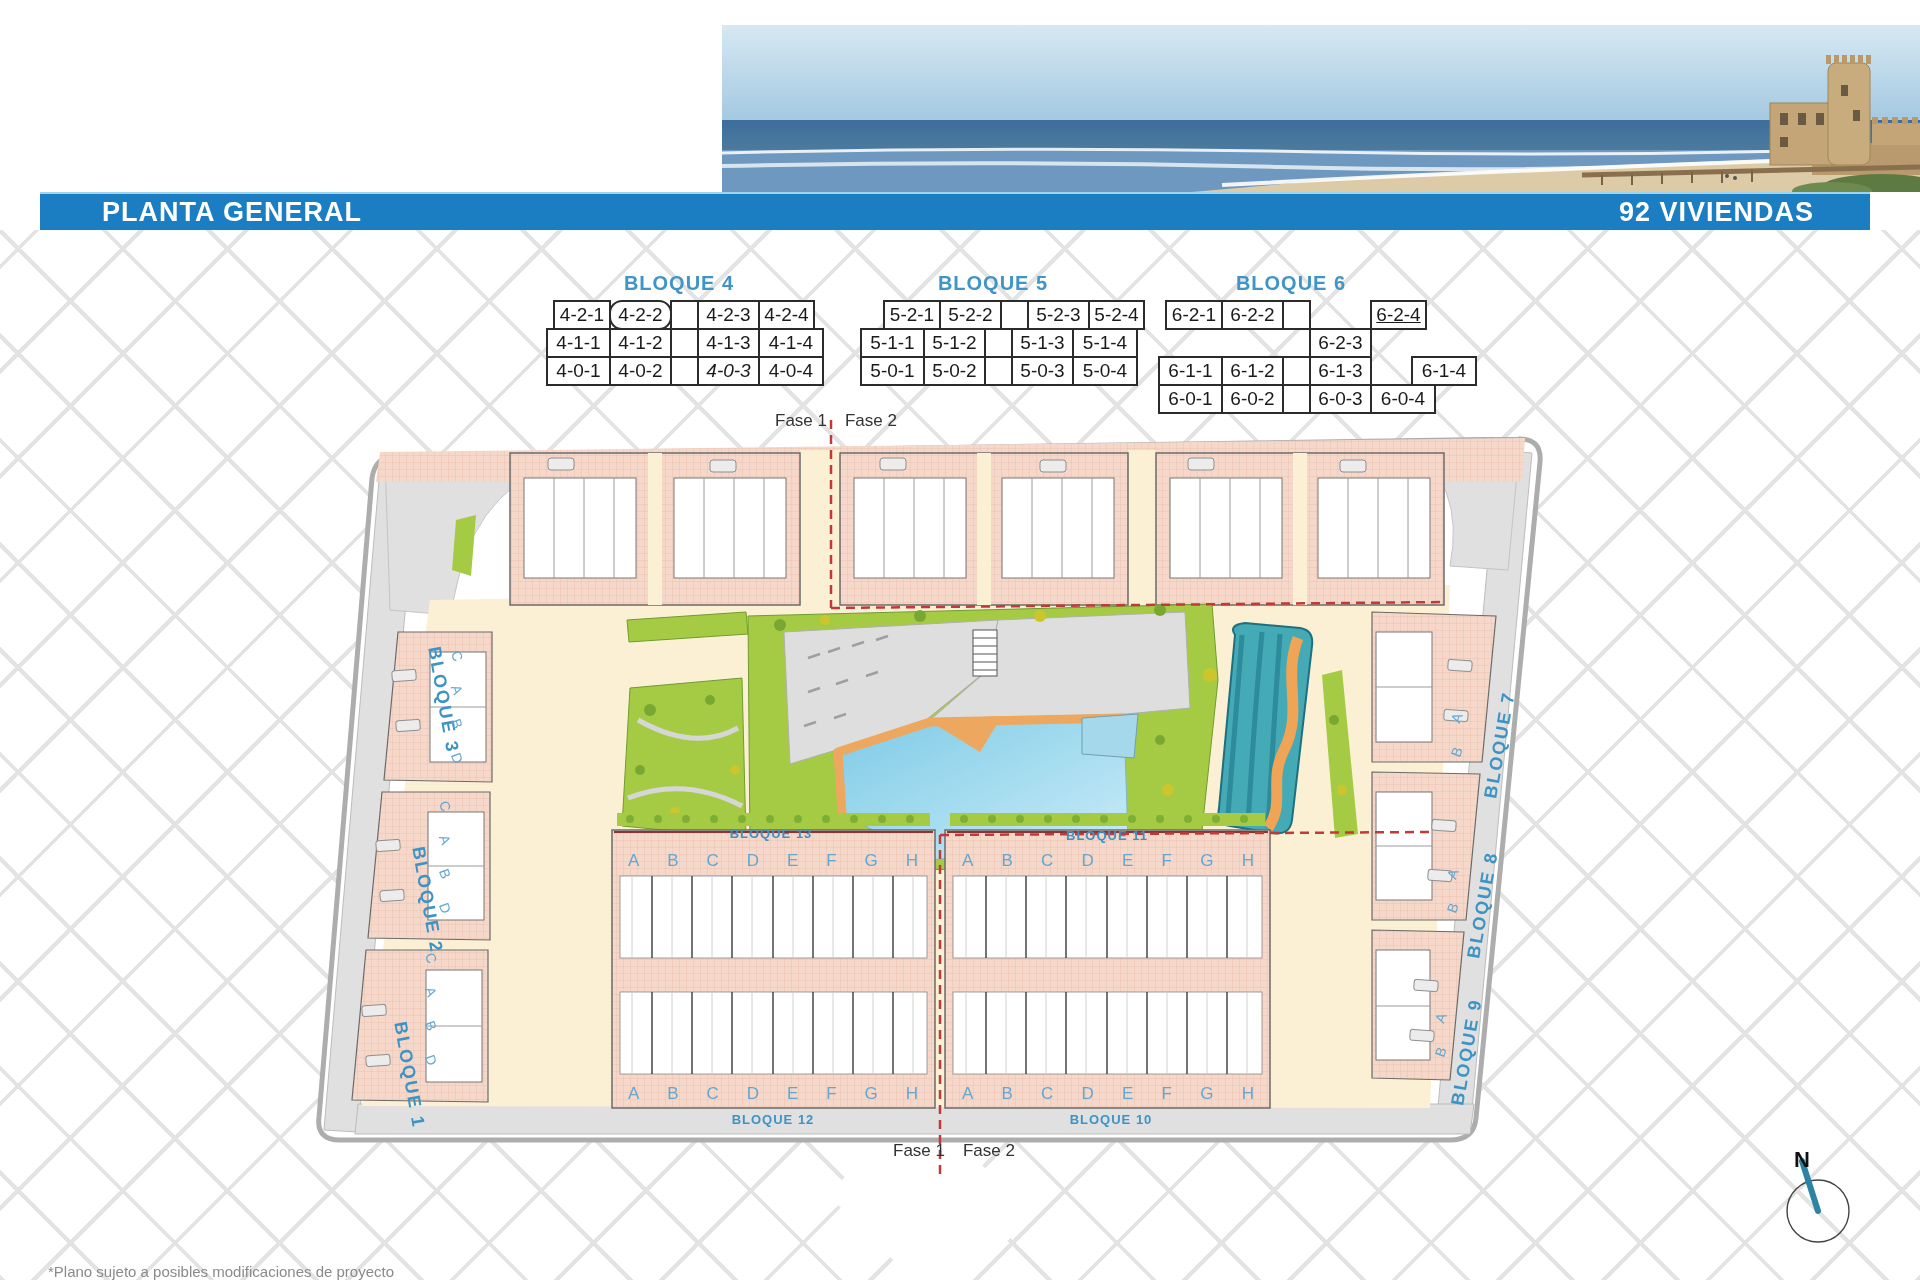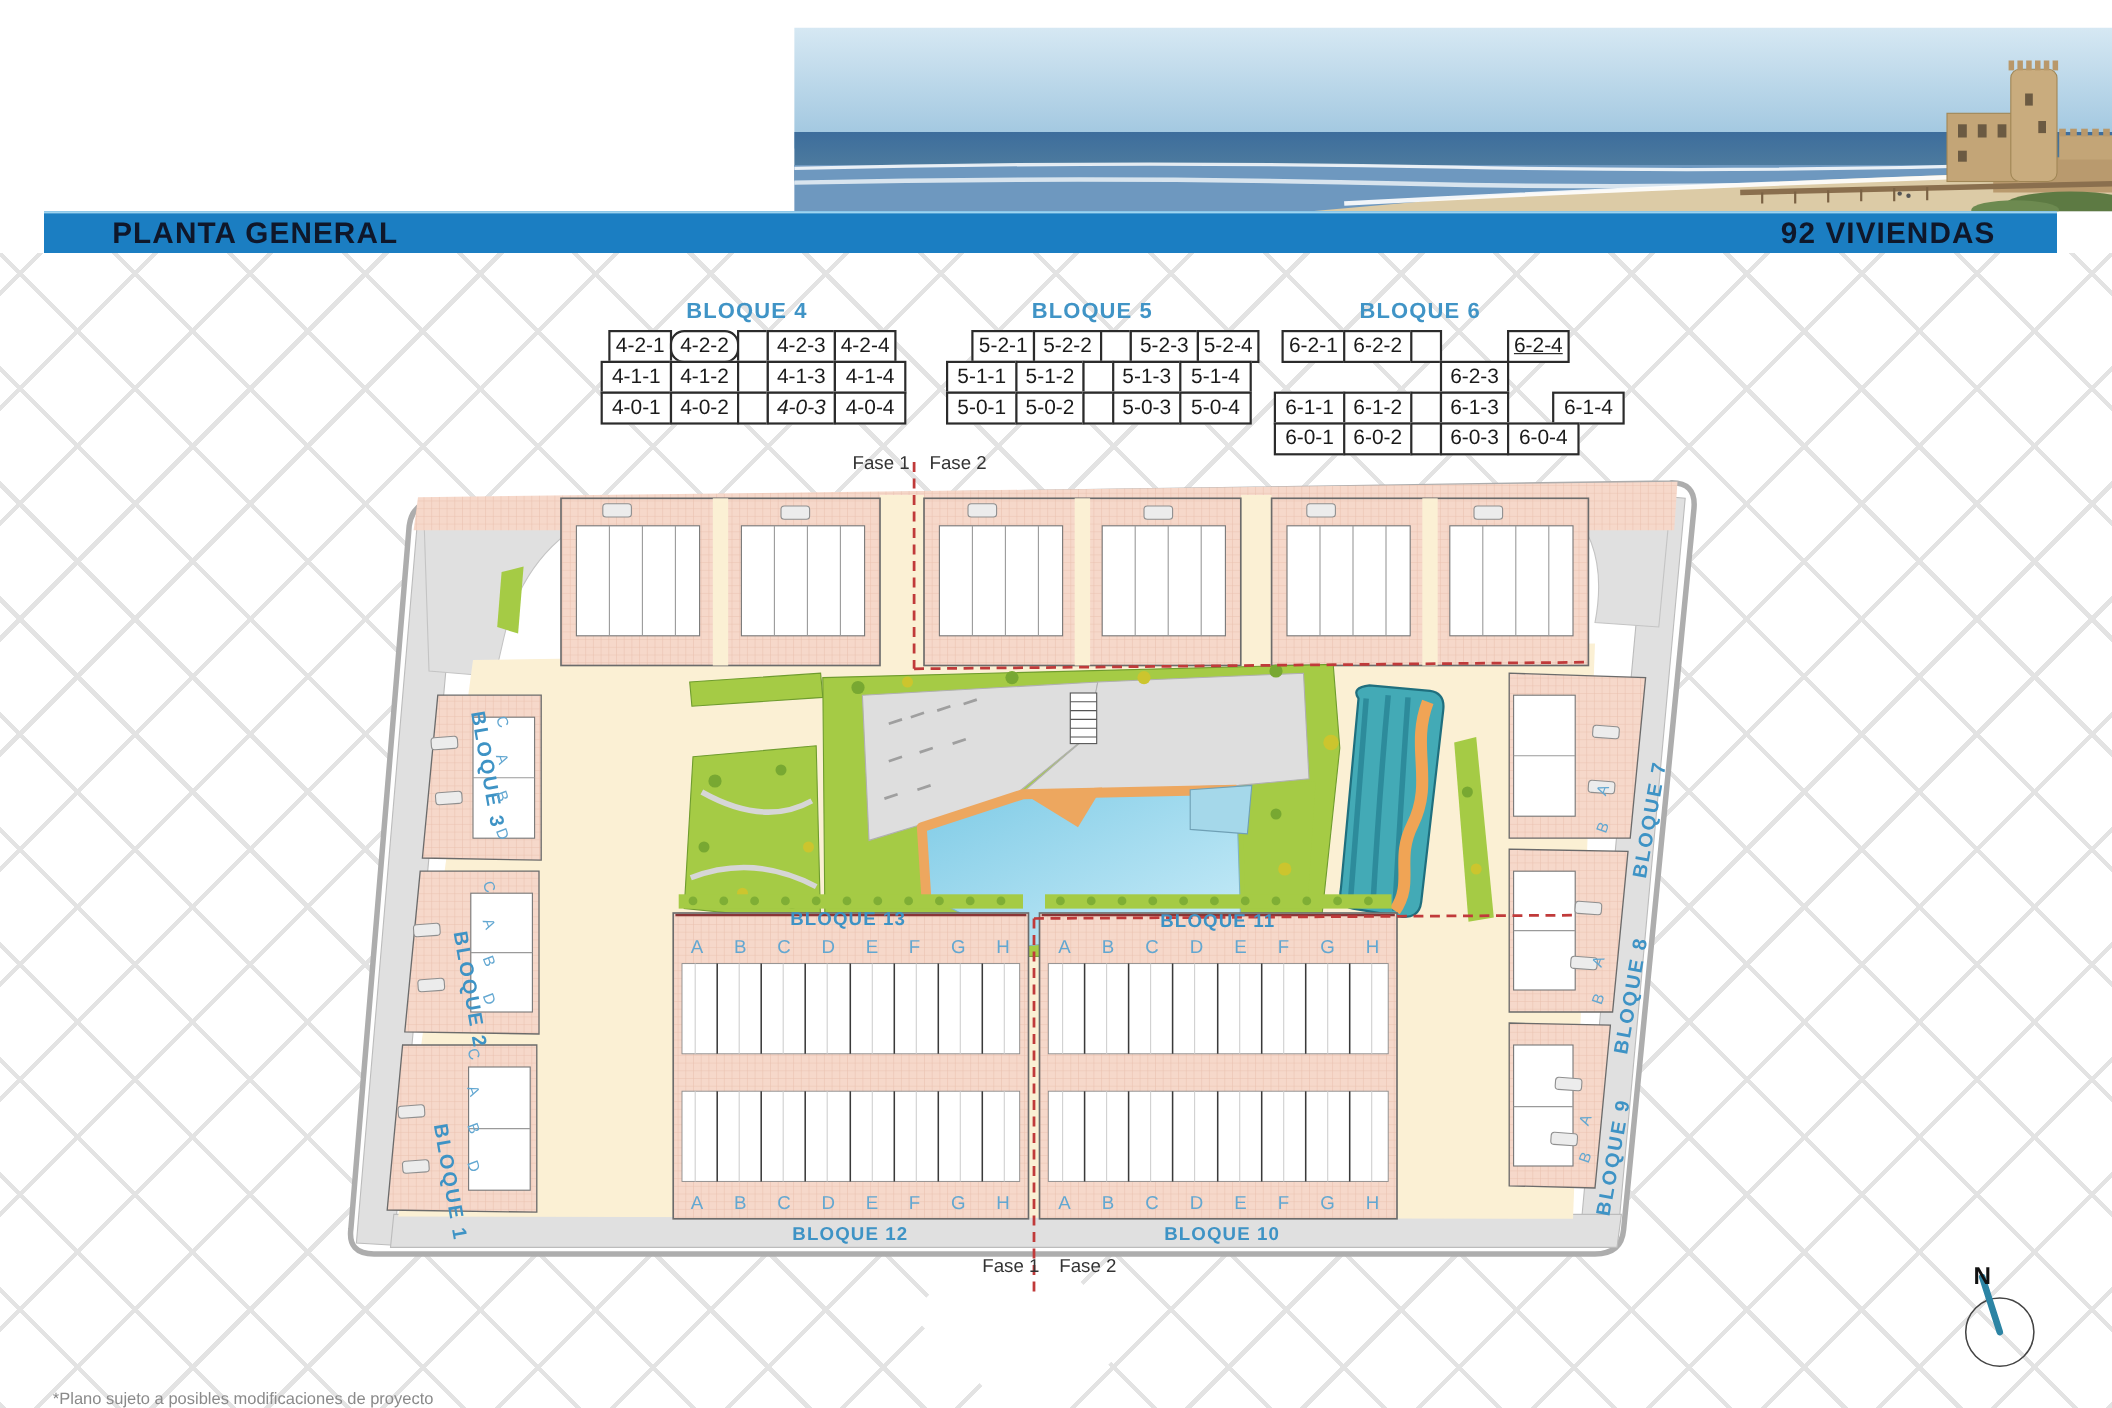--- a/index.html
+++ b/index.html
@@ -7,35 +7,35 @@
        font-family:"Liberation Sans",sans-serif;}
   .hatch{position:absolute;left:0;top:230px;width:1920px;height:1050px;background-color:#fff;
     background-image:
       repeating-linear-gradient(45deg,#e3e3e3 0 4px,transparent 4px 74px),
       repeating-linear-gradient(-45deg,#e3e3e3 0 4px,transparent 4px 74px);}
   .white-diamond{position:absolute;left:850px;top:1140px;width:160px;height:130px;background:#fff;
     transform:rotate(45deg);}
   .photo{position:absolute;left:722px;top:25px;width:1198px;height:167px;}
   .banner{position:absolute;left:40px;top:192px;width:1830px;height:38px;background:#1b7ec2;
     border-top:2px solid #9fd4ef;box-sizing:border-box;display:flex;align-items:center;
-    justify-content:space-between;color:#0f172a;font-weight:bold;font-size:27px;letter-spacing:1px;}
+    justify-content:space-between;color:#ffffff;font-weight:bold;font-size:27px;letter-spacing:1px;}
   .banner .b-left{padding-left:62px;}
   .banner .b-right{padding-right:56px;}
   .utable{position:absolute;}
   .utable .utitle{position:absolute;top:-28px;width:266px;text-align:center;color:#4094c6;
     font-size:20px;font-weight:bold;letter-spacing:1px;}
   .urow{display:flex;}
   .urow+.urow{margin-top:-2px;}
   .ucell{height:26px;border:2px solid #2b2b2b;background:#fff;margin-right:-2px;
     display:flex;align-items:center;justify-content:center;font-size:19px;color:#1a1a1a;}
   .plan{position:absolute;left:280px;top:420px;width:1360px;height:790px;}
   .plan-svg{position:absolute;left:0;top:0;}
   .fase{position:absolute;display:flex;gap:18px;font-size:17px;color:#333;}
   .blk-label{position:absolute;transform:translateX(-50%);color:#3e93c5;font-weight:bold;
-    font-size:17px;letter-spacing:1px;white-space:nowrap;}
+    font-size:13px;letter-spacing:1px;white-space:nowrap;}
   .letter-row{position:absolute;display:flex;justify-content:space-between;}
   .letter-row span{color:#62a7d1;font-size:17px;}
   .side-label{position:absolute;transform:translate(-50%,-50%) rotate(80deg);color:#3e93c5;
     font-weight:bold;font-size:18px;letter-spacing:2px;white-space:nowrap;}
   .side-label.right{transform:translate(-50%,-50%) rotate(-80deg);}
   .side-letters{position:absolute;display:flex;flex-direction:column;gap:18px;}
   .side-letters span{color:#62a7d1;font-size:14px;transform:rotate(70deg);}
   .side-letters.right span{transform:rotate(-70deg);}
   .compass{position:absolute;left:1756px;top:1145px;width:130px;height:115px;}
   .compass .n{position:absolute;left:38px;top:2px;font-size:22px;color:#111;font-weight:bold;}

